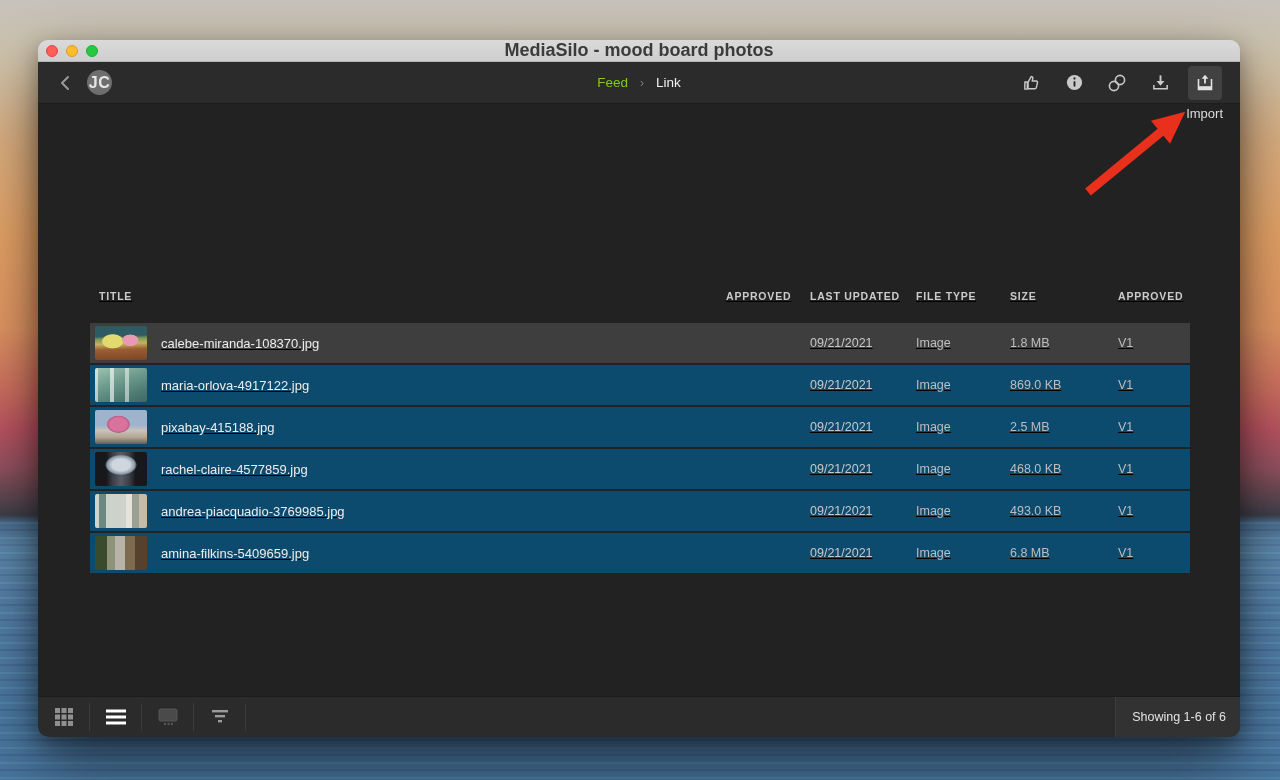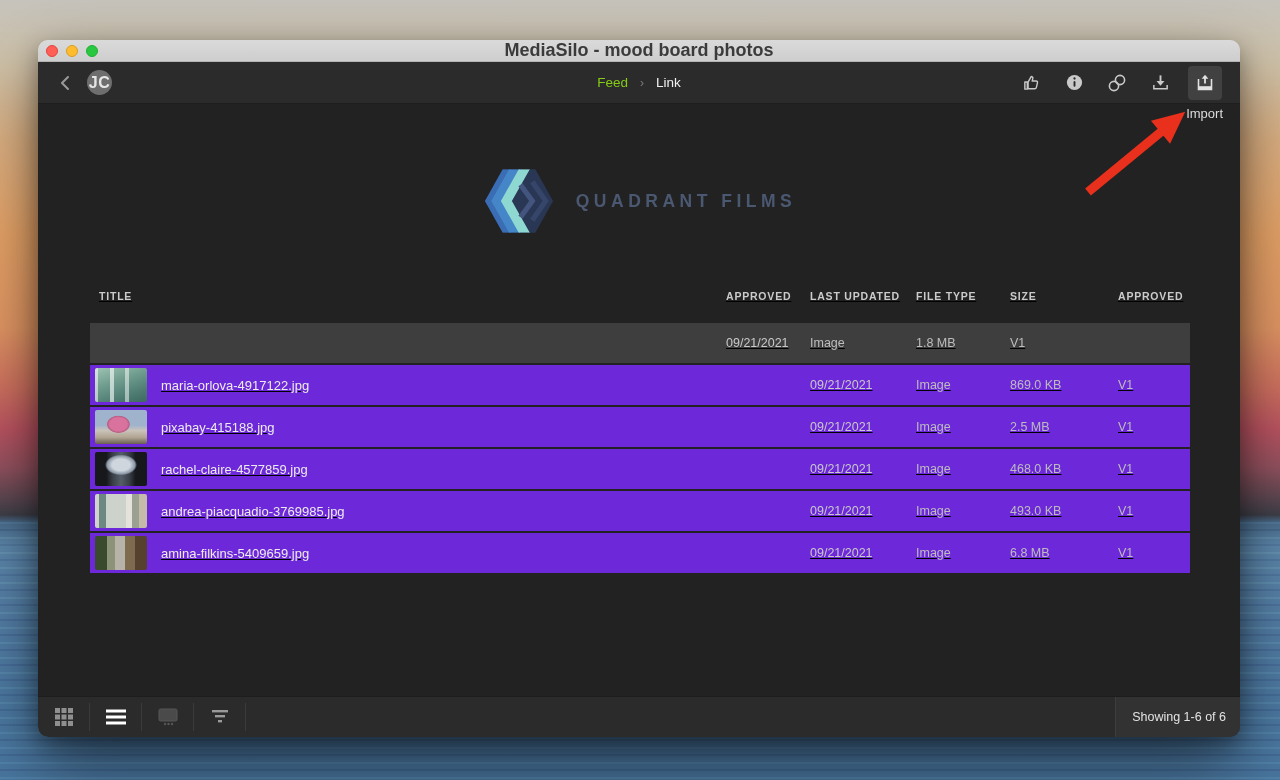--- a/index.html
+++ b/index.html
@@ -83,21 +83,21 @@
   .logo-word {
     font-size:17.5px; font-weight:bold; letter-spacing:4.5px; color:#4b5872;
   }
 
   
   .table { position:absolute; left:52px; top:179px; width:1100px;text-decoration:underline; }
   .thead, .trow { display:grid; grid-template-columns:630px 84px 106px 94px 108px 78px; align-items:center; }
   .thead { height:26px; margin-bottom:14px; }
   .th { font-size:10.5px; letter-spacing:0.8px; color:#cbcbcb; font-weight:bold; padding-left:6px; cursor:pointer; }
   .th.first { padding-left:9px; }
-  .trow { height:40px; background:#6d28d9; margin-bottom:2px; cursor:pointer; }
+  .trow { height:40px; background:#0c4a6e; margin-bottom:2px; cursor:pointer; }
   .trow.hover { background:#3e3e3e; }
   .cell-title { display:flex; align-items:center; gap:14px; padding-left:5px; }
   .thumb { width:52px; height:34px; border-radius:2px; flex:0 0 52px; }
   .fname { font-size:13px; color:#ececec; }
   .cell { font-size:12.5px; color:#bdbdbd; padding-left:6px; }
   .cell.date { color:#c9c9c9; }
 
   
   .thumb-1 { background:
       radial-gradient(14px 10px at 68% 42%, #e89ab0 0 55%, transparent 60%),
@@ -206,50 +206,36 @@
 
     <div class="tooltip-import">Import</div>
 
     <svg class="annot-arrow" width="170" height="100" viewBox="0 0 170 100">
       <g transform="translate(20,88) rotate(-39.5)">
         <rect x="0" y="-4.5" width="96" height="9" fill="#e8301d"></rect>
         <polygon points="94,-15 94,15 126,0" fill="#e8301d"></polygon>
       </g>
     </svg>
 
-    <div class="logo-row">
-      <svg width="74" height="76" viewBox="0 0 100 100">
-        <defs>
-          <clipPath id="hexclip">
-            <polygon points="4,50 28,7 72,7 96,50 72,93 28,93"></polygon>
-          </clipPath>
-        </defs>
-        <polygon points="4,50 28,7 72,7 96,50 72,93 28,93" fill="#2b3a59" opacity="0.92"></polygon>
-        <g clip-path="url(#hexclip)">
-          <polyline points="34,2 7,50 34,98" fill="none" stroke="#3a6db3" stroke-width="13"></polyline>
-          <polyline points="47,2 20,50 47,98" fill="none" stroke="#4586c9" stroke-width="13"></polyline>
-          <polyline points="60,2 33,50 60,98" fill="none" stroke="#8fd8d2" stroke-width="13"></polyline>
-          <polyline points="52,28 68,50 52,72" fill="none" stroke="#43557e" stroke-width="7"></polyline>
-          <polyline points="68,24 86,50 68,76" fill="none" stroke="#36456a" stroke-width="7"></polyline>
-        </g>
-      </svg>
-      <div class="logo-word">QUADRANT FILMS</div>
-    </div>
 
     <div class="table">
       <div class="thead">
         <div class="th first">TITLE</div>
         <div class="th">APPROVED</div>
         <div class="th">LAST UPDATED</div>
         <div class="th">FILE TYPE</div>
         <div class="th">SIZE</div>
         <div class="th">APPROVED</div>
       </div>
       <div id="rows-container">
   <div class="trow hover">
+    <div class="cell-title">
+      <div class="thumb thumb-1"></div>
+      <span class="fname">calebe-miranda-108370.jpg</span>
+    </div>
     <div class="cell"></div>
     <div class="cell date">09/21/2021</div>
     <div class="cell">Image</div>
     <div class="cell">1.8 MB</div>
     <div class="cell">V1</div>
   </div>
 
   <div class="trow">
     <div class="cell-title">
       <div class="thumb thumb-2"></div>

